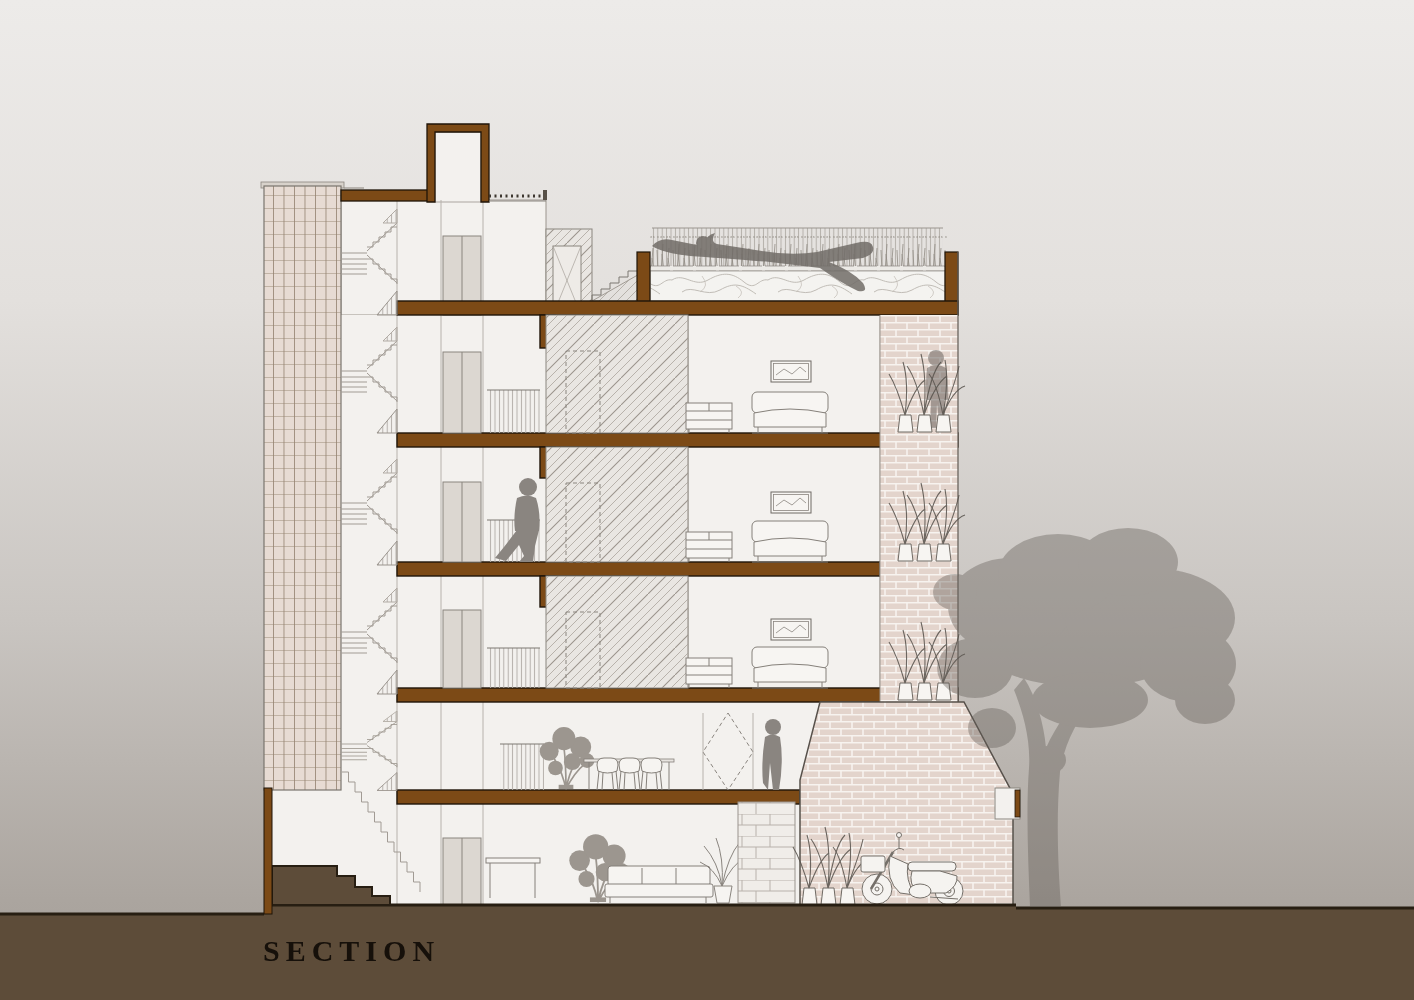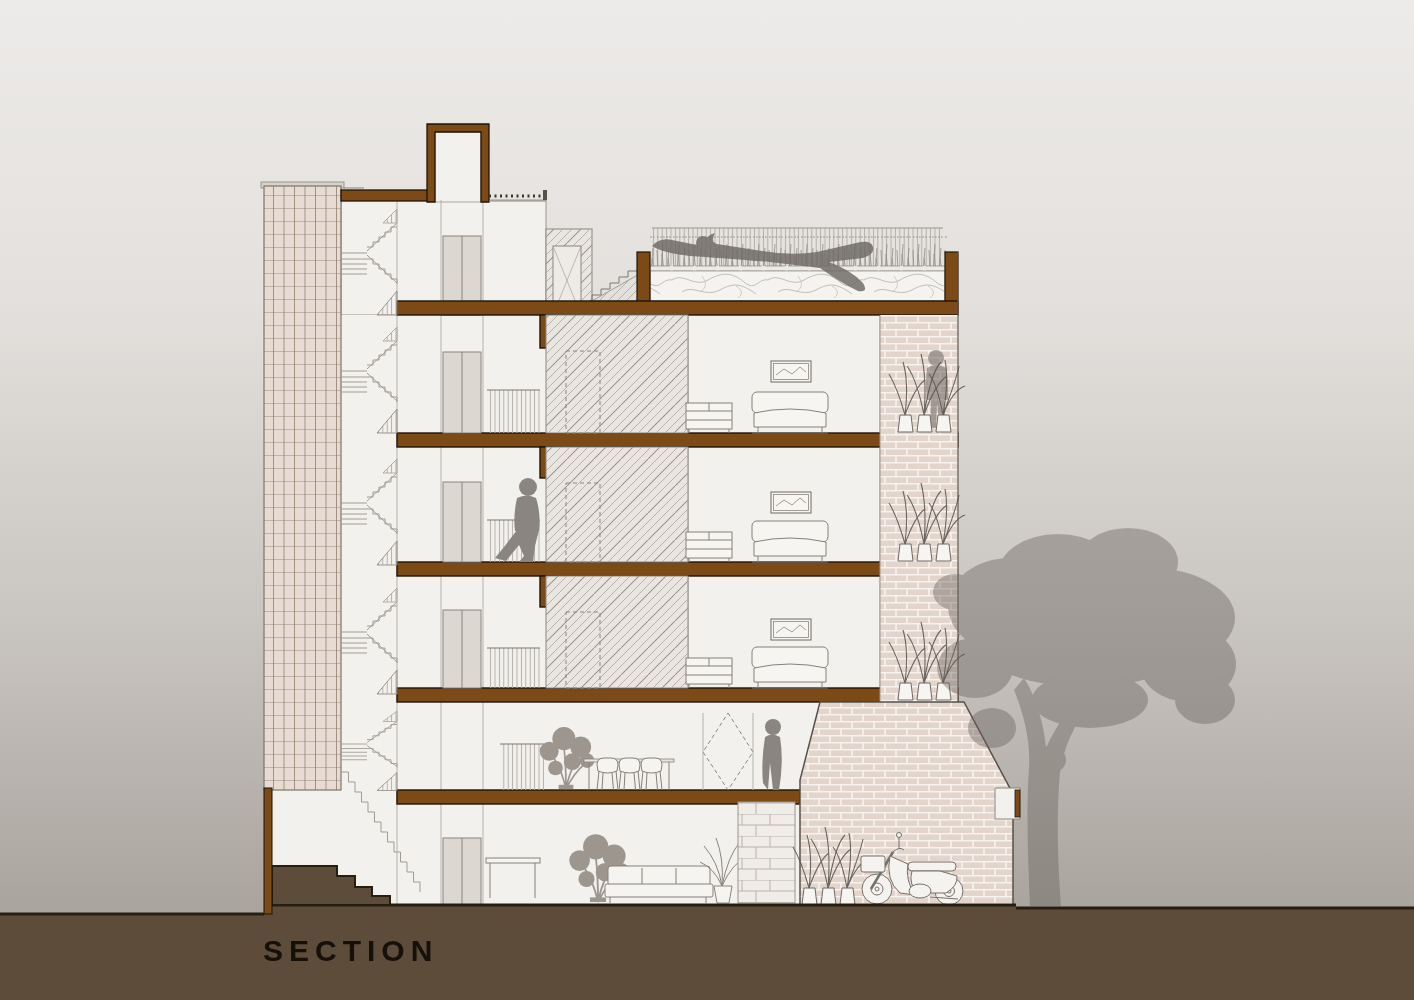--- a/index.html
+++ b/index.html
@@ -1,19 +1,19 @@
 <!DOCTYPE html>
 <html><head>
 <meta charset="utf-8">
 <style>
   html,body{margin:0;padding:0;background:#888;}
   #canvas{
     position:relative;width:1414px;height:1000px;overflow:hidden;
     background:linear-gradient(180deg,#edebe9 0%,#e3e0dd 30%,#c9c5c1 62%,#aba59f 90%,#a29c96 100%);
-    font-family:Liberation Sans, sans-serif;
+    font-family:Liberation Serif, serif;
   }
   svg{position:absolute;left:0;top:0;}
   .label{
     position:absolute;left:263px;top:934px;
     font-size:30px;font-weight:bold;letter-spacing:6px;color:#16100a;
   }
 </style>
 </head>
 <body>
 

